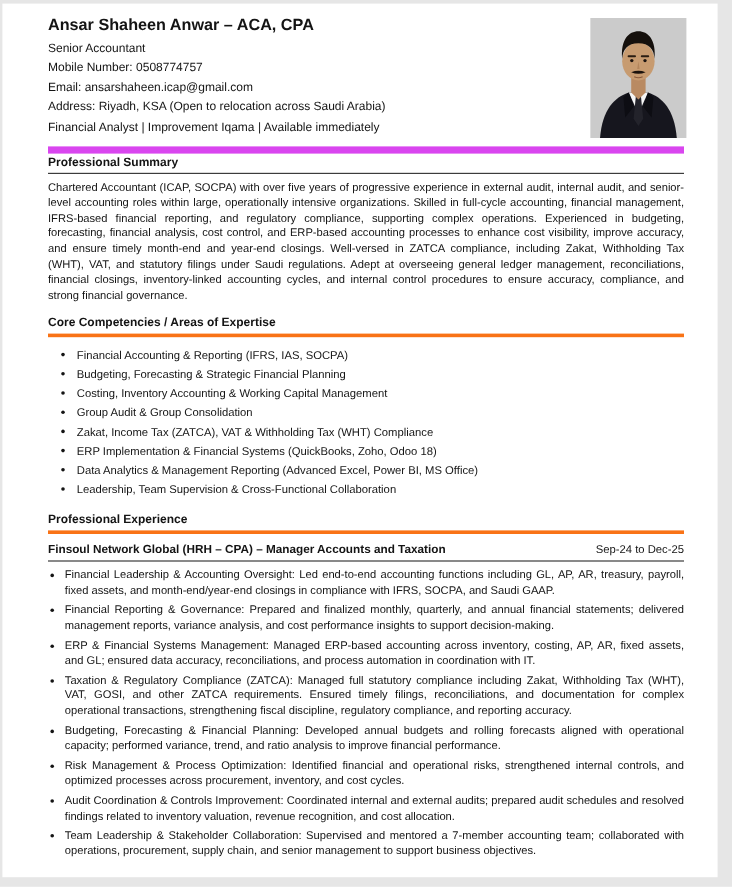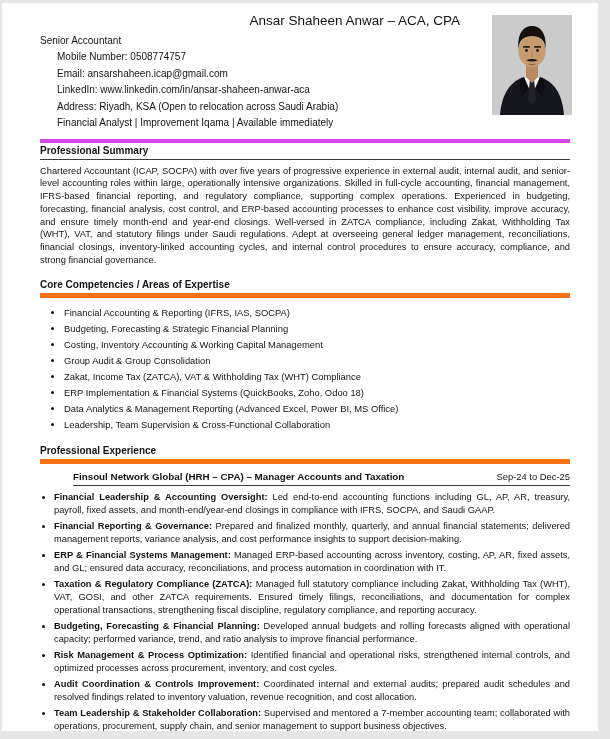--- a/index.html
+++ b/index.html
@@ -14,80 +14,79 @@
     position: absolute;
     left: 2px; top: 3px;
     width: 596px; height: 728px;
     background: #ffffff;
     box-sizing: border-box;
     padding: 8px 28px 8px 38px;
     overflow: hidden;
   }
   
   .header { position: relative; padding-right: 110px; }
-  .name { font-size: 13.5px; font-weight: normal; margin: 2px 0 5px 0; text-align: right; }
+  .name { font-size: 13.5px; font-weight: bold; margin: 2px 0 5px 0; }
   .role-title { font-size: 10px; font-weight: normal; line-height: 16px; }
-  .contact-line { font-size: 10px; line-height: 16.5px; margin-left: 17px; }
+  .contact-line { font-size: 10px; line-height: 16.5px; }
   .photo {
     position: absolute; top: 2px; right: -2px;
     width: 80px; height: 100px;
     background: #cfcfcf;
     overflow: hidden;
   }
   .photo svg { display: block; }
   
   .section-heading {
     font-size: 10px; font-weight: bold;
     padding: 2px 0 3px 0;
   }
-  .rule-top-bottom { border-top: 4px solid #d946ef; border-bottom: 1px solid #3c3c3c; margin-top: 7px; }
-  .rule-bottom { border-bottom: 5px solid #f97316; margin-top: 10px; }
+  .rule-top-bottom { border-top: 6px solid #d946ef; border-bottom: 1px solid #3c3c3c; margin-top: 7px; }
+  .rule-bottom { border-bottom: 3px solid #f97316; margin-top: 10px; }
   .summary-text {
     font-size: 9.3px; line-height: 12.8px;
     text-align: justify;
     margin: 5px 0 0 0;
   }
   
   .competency-list {
     margin: 7px 0 0 0; padding: 0 0 0 24px;
     list-style: disc;
   }
   .competency-list li {
     font-size: 9.4px; line-height: 16px;
   }
   
   .job-row {
     display: flex; justify-content: space-between; align-items: baseline;
     border-bottom: 1px solid #3c3c3c;
-    margin-top: 5px; padding: 2px 0 3px 0; margin-left: 33px;
+    margin-top: 5px; padding: 2px 0 3px 0;
   }
   .job-title { font-size: 9.8px; font-weight: bold; }
   .job-dates { font-size: 9.4px; font-weight: normal; white-space: nowrap; }
   .experience-list {
     margin: 5px 0 0 0; padding: 0 0 0 14px;
     list-style: disc;
   }
   .experience-list li {
     font-size: 9.3px; line-height: 12.8px;
     text-align: justify;
     margin-bottom: 3.5px;
   }
-  .bullet-label { font-weight: bold; }
+  .bullet-label { font-weight: normal; }
 </style>
 </head>
 <body>
 
 <div class="page">
 
   <div class="header">
     <div class="name">Ansar Shaheen Anwar – ACA, CPA</div>
     <div class="role-title">Senior Accountant</div>
     <div class="contact-line">Mobile Number: 0508774757</div>
     <div class="contact-line">Email: ansarshaheen.icap@gmail.com</div>
-    <div class="contact-line">LinkedIn: www.linkedin.com/in/ansar-shaheen-anwar-aca</div>
     <div class="contact-line">Address: Riyadh, KSA (Open to relocation across Saudi Arabia)</div>
     <div class="contact-line">Financial Analyst | Improvement Iqama | Available immediately</div>
 
     <div class="photo">
       <svg viewBox="0 0 80 100" width="80" height="100" preserveAspectRatio="none">
         <rect width="80" height="100" fill="#cbcbcb"></rect>
         <path d="M8 100 C10 76 20 66 32 62 L48 62 C60 66 70 76 72 100 Z" fill="#16161e"></path>
         <path d="M32 62 L40 80 L48 62 Z" fill="#f5f5f5"></path>
         <path d="M32 62 L36 74 L29 83 L27.5 66 Z" fill="#0d0d13"></path>
         <path d="M48 62 L44 74 L51 83 L52.5 66 Z" fill="#0d0d13"></path>

